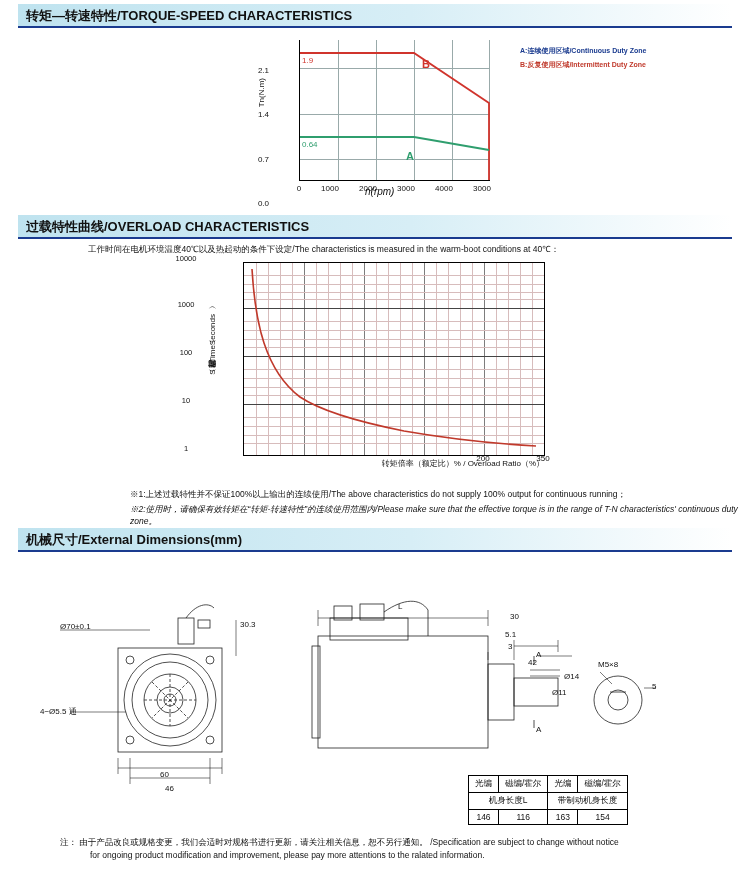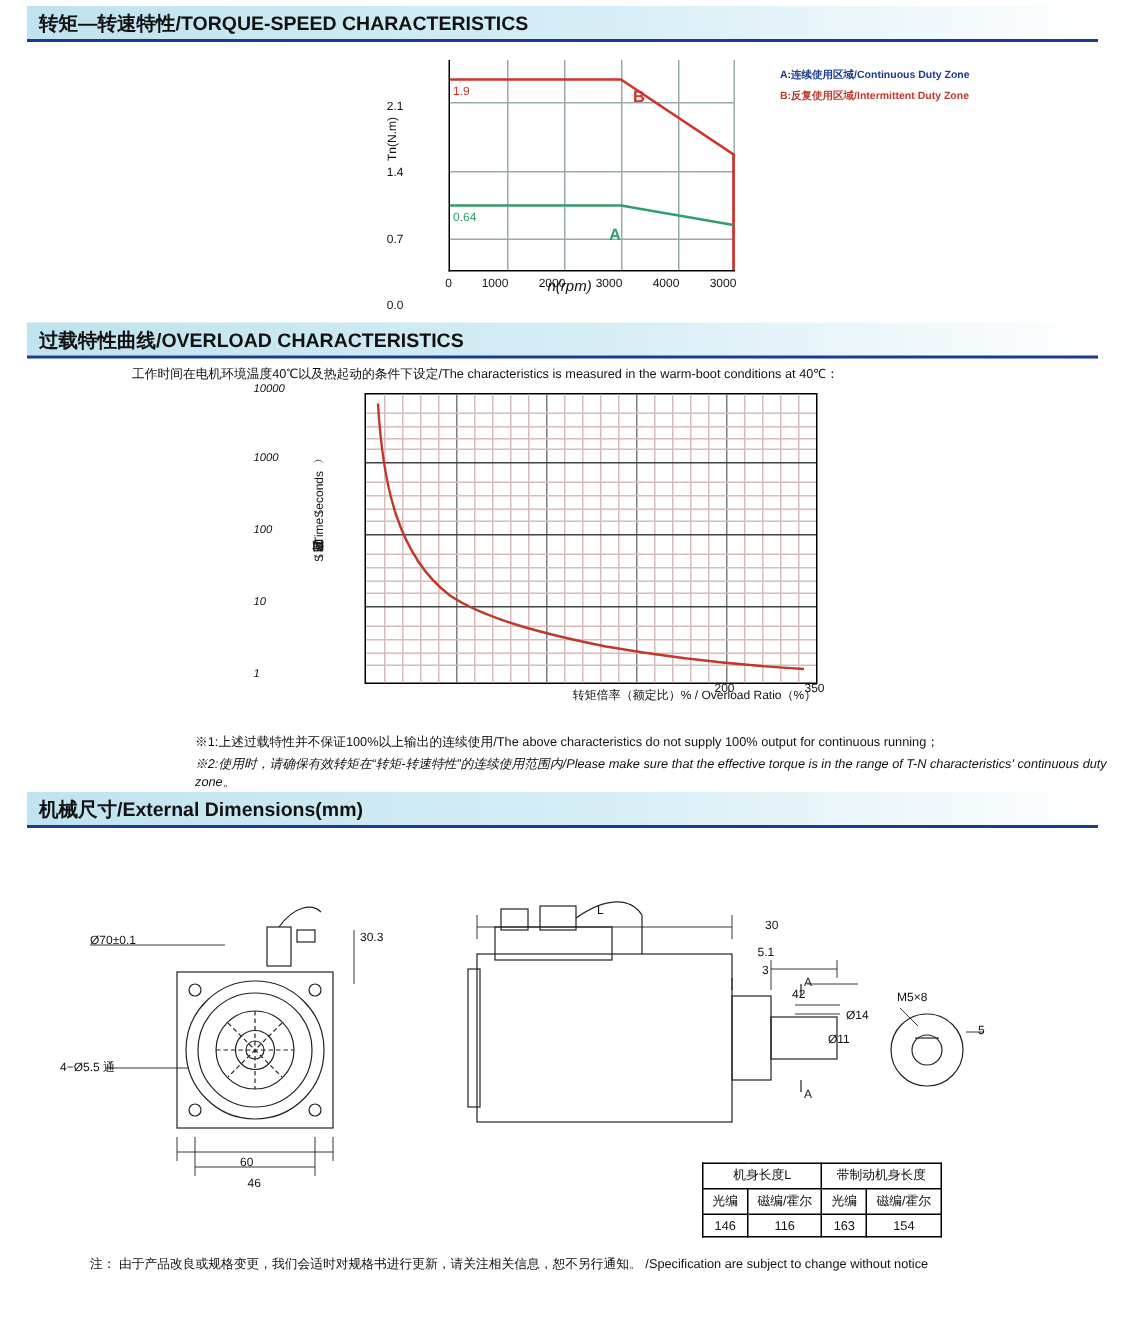--- a/index.html
+++ b/index.html
@@ -28,21 +28,21 @@
   .xlab{position:absolute;left:110px;top:152px;font-size:10px;font-style:italic;}
   .legend1{position:absolute;left:520px;top:44px;font-size:7px;color:#1a3b8f;line-height:14px;font-weight:bold;}
   .legend1 .r{color:#c0392b;}
   
   #chart2{position:absolute;left:205px;top:258px;width:345px;height:210px;}
   #c2plot{position:absolute;left:38px;top:4px;width:300px;height:192px;border:1px solid #000;background:#fff;}
   .c2minor-v{position:absolute;top:0;bottom:0;width:0;border-left:1px solid #d7bcbc;}
   .c2major-v{position:absolute;top:0;bottom:0;width:0;border-left:1px solid #7d7d7d;}
   .c2minor-h{position:absolute;left:0;right:0;height:0;border-top:1px solid #d7bcbc;}
   .c2major-h{position:absolute;left:0;right:0;height:0;border-top:1px solid #444;}
-  .c2ytick{position:absolute;font-size:7.5px;text-align:left;width:34px;left:-36px;font-style:italic;}
+  .c2ytick{position:absolute;font-size:7.5px;text-align:center;width:34px;left:-36px;}
   .c2xtick{position:absolute;font-size:8px;text-align:center;width:30px;top:194px;}
   .c2ylab{position:absolute;left:2px;top:56px;font-size:8px;writing-mode:vertical-rl;transform:rotate(180deg);text-align:center;line-height:11px;}
   .note{position:absolute;font-size:8.5px;color:#111;}
   
   #dims{position:absolute;left:0;top:560px;width:750px;height:260px;}
   .dimtable{position:absolute;left:468px;top:215px;border-collapse:collapse;font-size:8.5px;}
   .dimtable td{border:1px solid #000;text-align:center;padding:2px 6px;}
   .foot{position:absolute;left:60px;top:836px;font-size:8.5px;line-height:13px;color:#111;width:660px;}
   .txt{position:absolute;font-size:8px;color:#111;}
 </style>
@@ -238,34 +238,35 @@
   <div class="txt" style="left:536px;top:90px;">A</div>
   <div class="txt" style="left:536px;top:165px;">A</div>
   <div class="txt" style="left:564px;top:112px;">Ø14</div>
   <div class="txt" style="left:552px;top:128px;">Ø11</div>
   <div class="txt" style="left:598px;top:100px;">M5×8</div>
   <div class="txt" style="left:652px;top:122px;">5</div>
 
   <table class="dimtable">
     <tbody>
         <tr>
-      <td colspan="2">机身长度L</td>
-      <td colspan="2">带制动机身长度</td>
-    </tr>
-    <tr>
       <td>光编</td>
       <td>磁编/霍尔</td>
       <td>光编</td>
       <td>磁编/霍尔</td>
+    </tr>
+    <tr>
+      <td colspan="2">机身长度L</td>
+      <td colspan="2">带制动机身长度</td>
     </tr>
     <tr>
       <td>146</td>
       <td>116</td>
       <td>163</td>
       <td>154</td>
     </tr>
   </tbody>
     </table>
 </div>
 
 <div class="foot">
   <div>注：  由于产品改良或规格变更，我们会适时对规格书进行更新，请关注相关信息，恕不另行通知。 /Specification are subject to change without notice</div>
+  <div style="padding-left:30px;">for ongoing product modification and improvement, please pay more attentions to the ralated information.</div>
 </div>
 
 </body></html>

